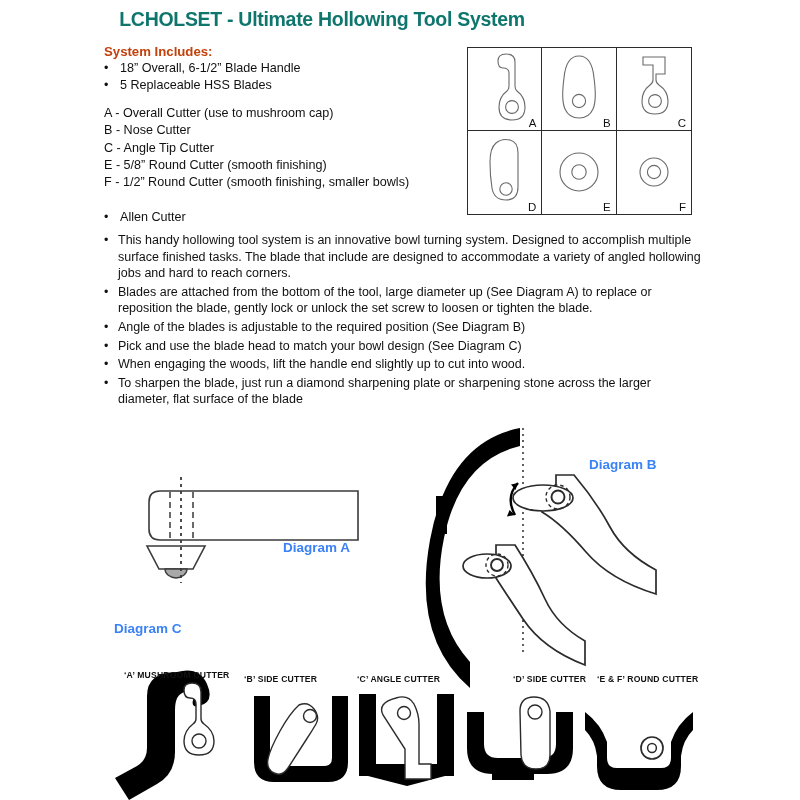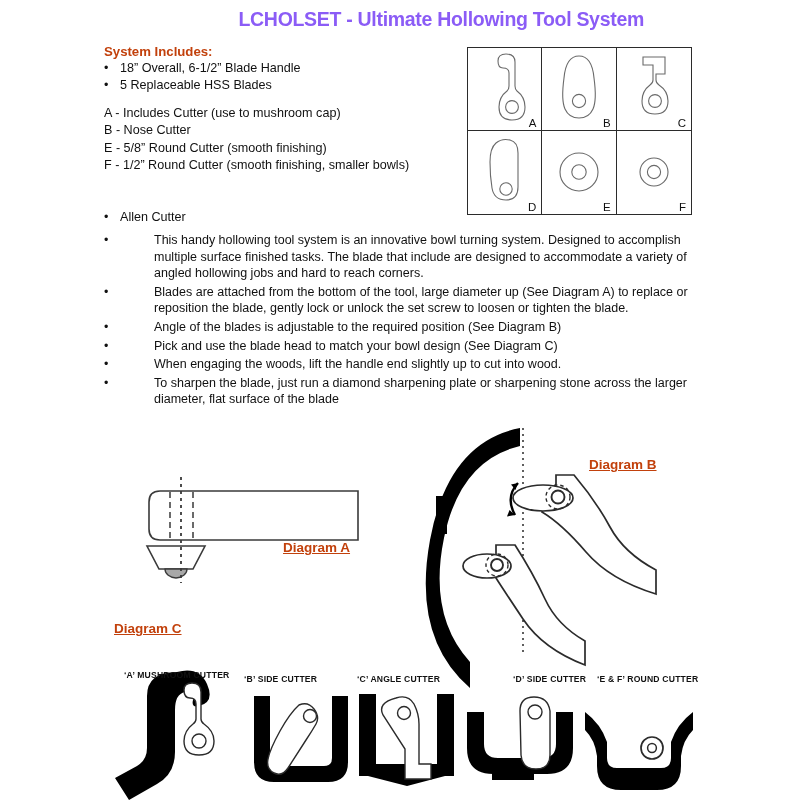--- a/index.html
+++ b/index.html
@@ -5,22 +5,22 @@
   html,body{margin:0;padding:0;}
   body{
     width:800px;height:800px;background:#ffffff;
     font-family:"Liberation Sans",sans-serif;color:#1a1a1a;
     position:relative;overflow:hidden;
   }
   .page{position:relative;width:800px;height:800px;}
 
   
   .title{
-    position:absolute;left:0;top:8px;width:644px;text-align:right;
-    font-size:19.5px;font-weight:bold;letter-spacing:-0.3px;color:#8b5cf6;
+    position:absolute;left:0;top:8px;width:644px;text-align:center;
+    font-size:19.5px;font-weight:bold;letter-spacing:-0.3px;color:#0f766e;
   }
 
   
   .includes-head{
     position:absolute;left:104px;top:44px;
     font-size:13.2px;font-weight:bold;color:#c2410c;
   }
   .inc-list{position:absolute;left:104px;top:60px;width:350px;}
   .inc-row{display:flex;font-size:12.6px;line-height:17px;color:#111;}
   .inc-row .bul{width:16px;flex:none;text-align:left;}
@@ -41,24 +41,24 @@
   .cell:nth-child(n+4){border-bottom:none;}
   .cell .ltr{
     position:absolute;right:5px;bottom:1px;font-size:11.5px;color:#111;
   }
   .cell svg{position:absolute;left:0;top:0;}
 
   
   .features{position:absolute;left:104px;top:232px;width:600px;}
   .feat{display:flex;font-size:12.5px;line-height:16.6px;color:#111;margin-bottom:2px;}
   .feat .bul{width:14px;flex:none;}
-  .feat .txt{flex:1;margin-left:36px;}
-
-  
-  .dlabel{position:absolute;font-size:13.5px;font-weight:bold;color:#c2410c;text-decoration:underline;}
+  .feat .txt{flex:1;}
+
+  
+  .dlabel{position:absolute;font-size:13.5px;font-weight:bold;color:#3b82f6;}
   .dlabel-a{left:283px;top:540px;}
   .dlabel-b{left:589px;top:457px;}
   .dlabel-c{left:114px;top:621px;}
 
   .cap{
     position:absolute;font-size:8.6px;font-weight:bold;color:#111;
     letter-spacing:0.2px;white-space:nowrap;
   }
 
   svg{display:block;}
@@ -78,22 +78,23 @@
       <span class="bul">•</span>
       <span>18” Overall, 6-1/2” Blade Handle</span>
     </div>
     <div class="inc-row">
       <span class="bul">•</span>
       <span>5 Replaceable HSS Blades</span>
     </div>
   </div>
 
   <div class="legend">
-    <div class="legend-row">A - Includes Cutter (use to mushroom cap)</div>
+    <div class="legend-row">A - Overall Cutter (use to mushroom cap)</div>
     <div class="legend-row">B - Nose Cutter</div>
+    <div class="legend-row">C - Angle Tip Cutter</div>
     <div class="legend-row">E - 5/8” Round Cutter (smooth finishing)</div>
     <div class="legend-row">F - 1/2” Round Cutter (smooth finishing, smaller bowls)</div>
   </div>
 
   <div class="wrench">
     <span class="bul">•</span>
     <span>Allen Cutter</span>
   </div>
 
   <div class="grid">

